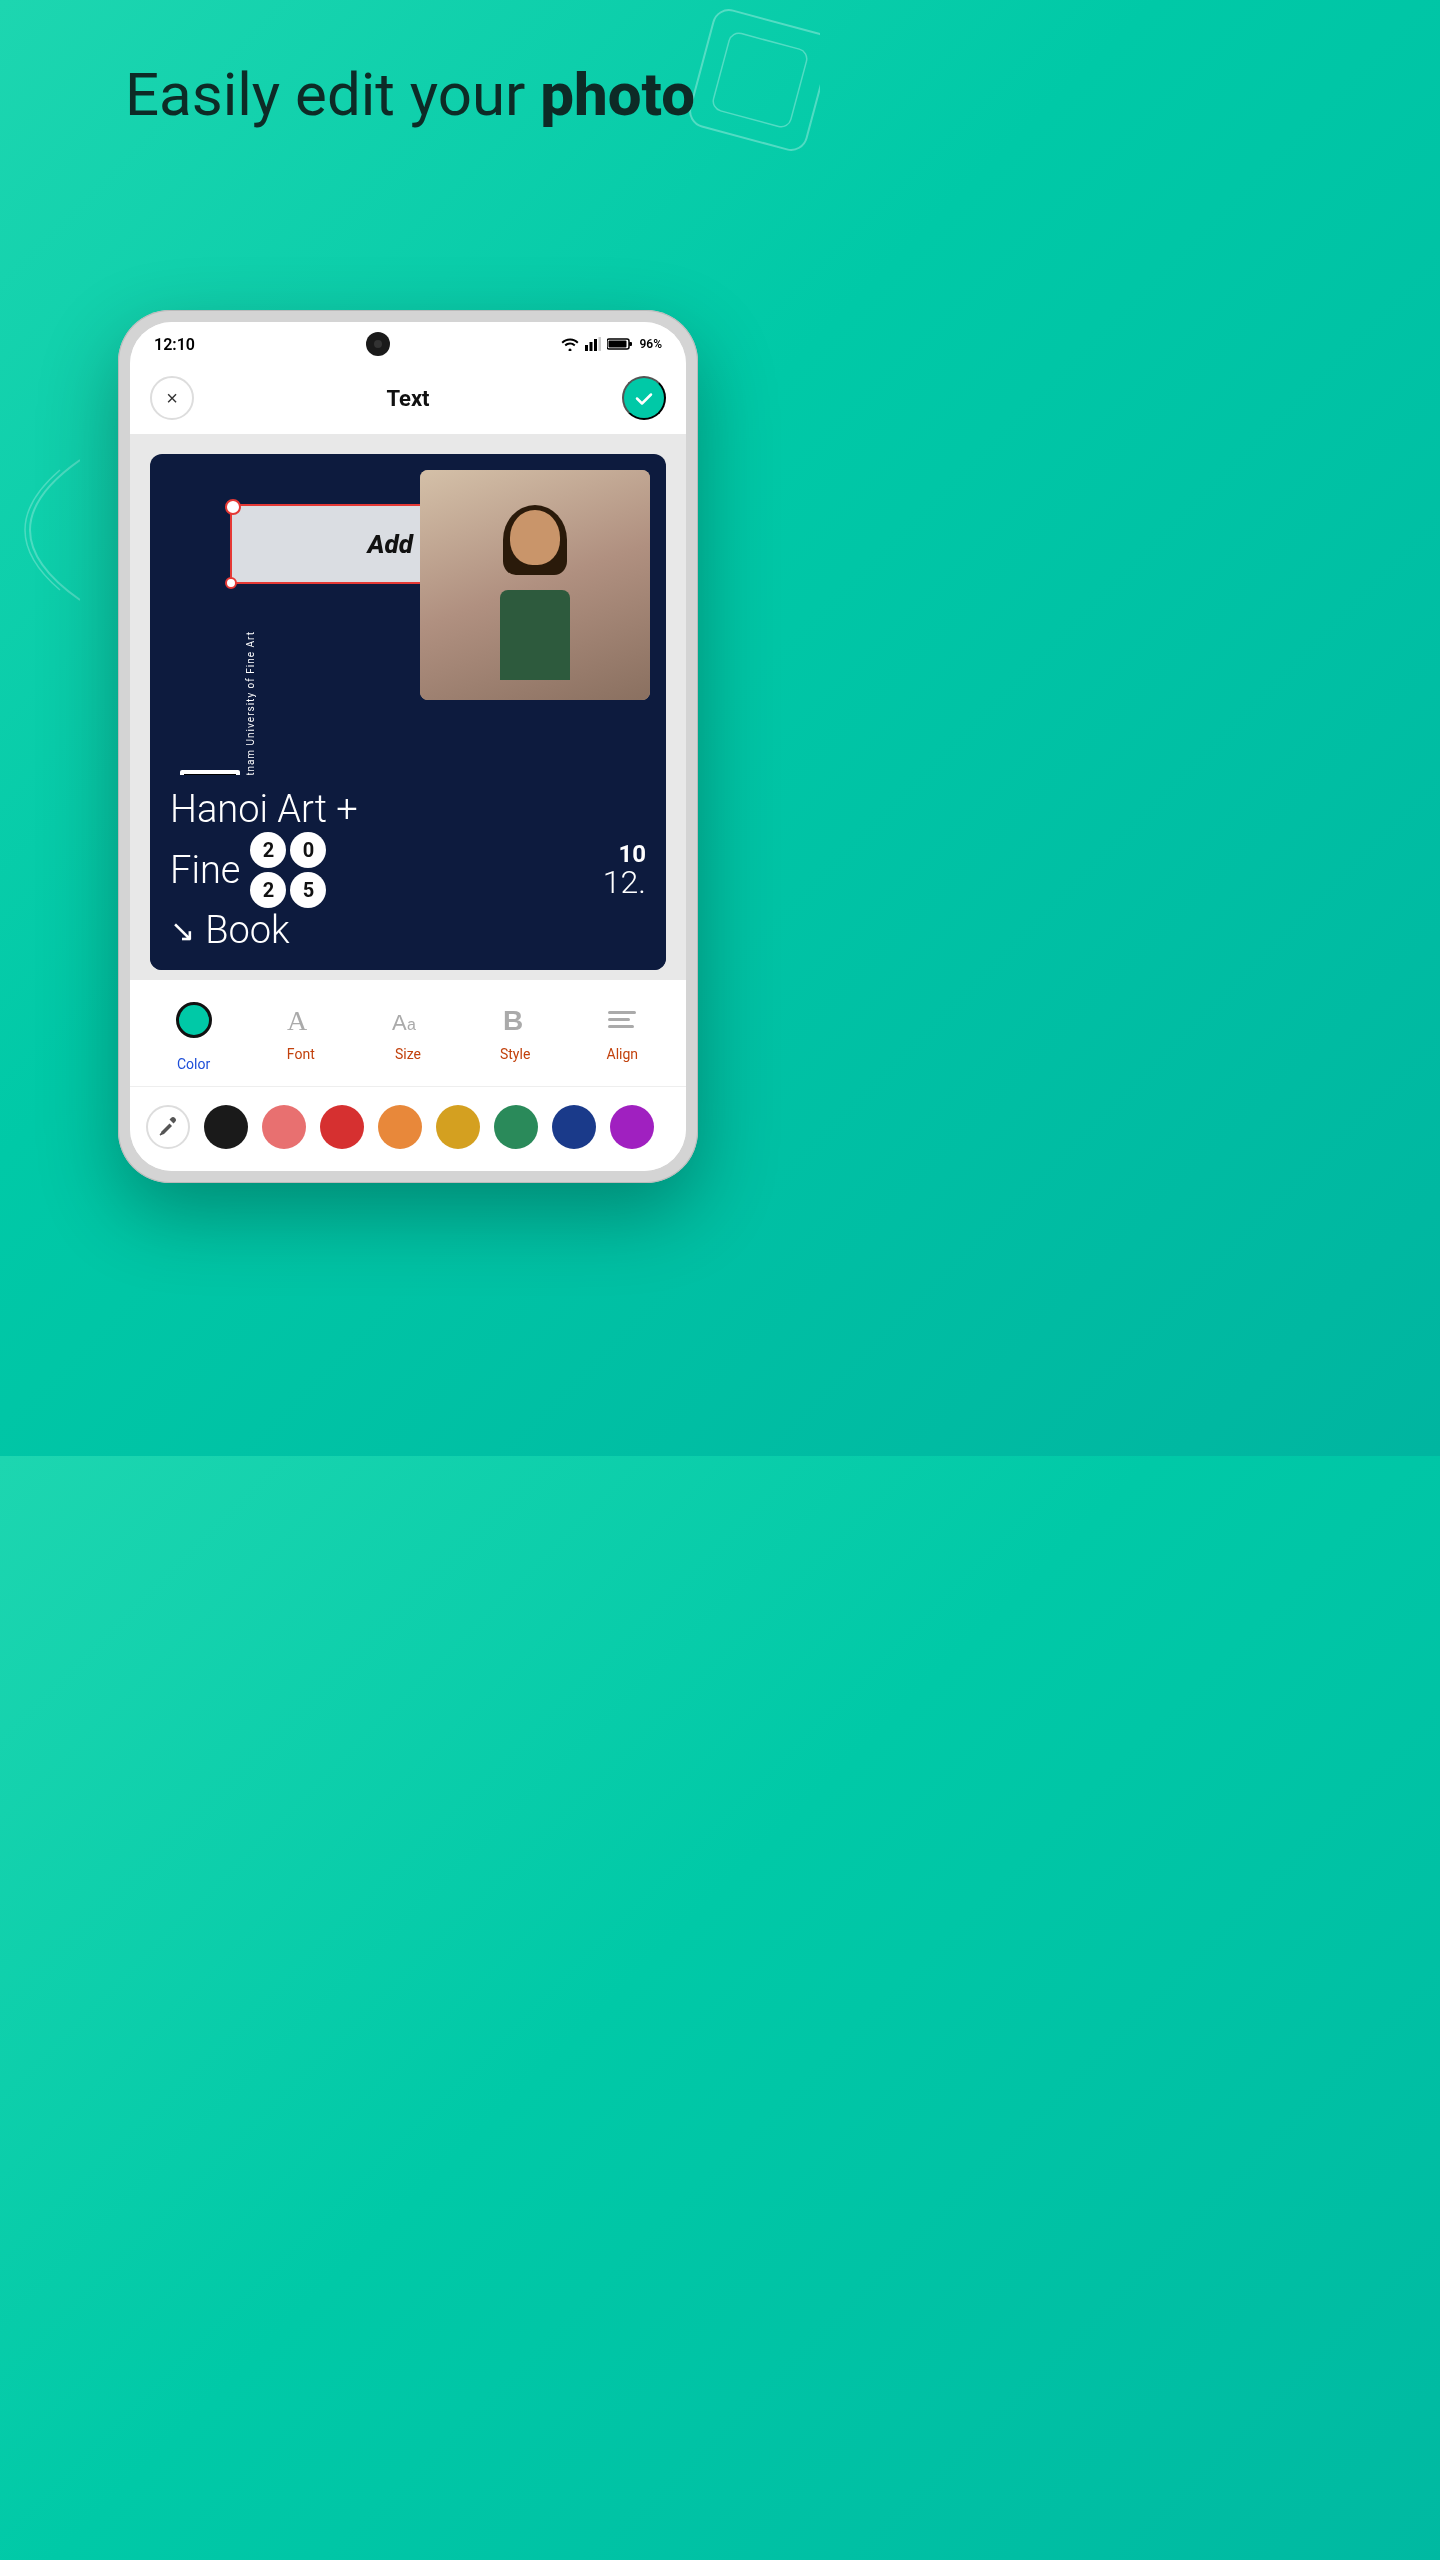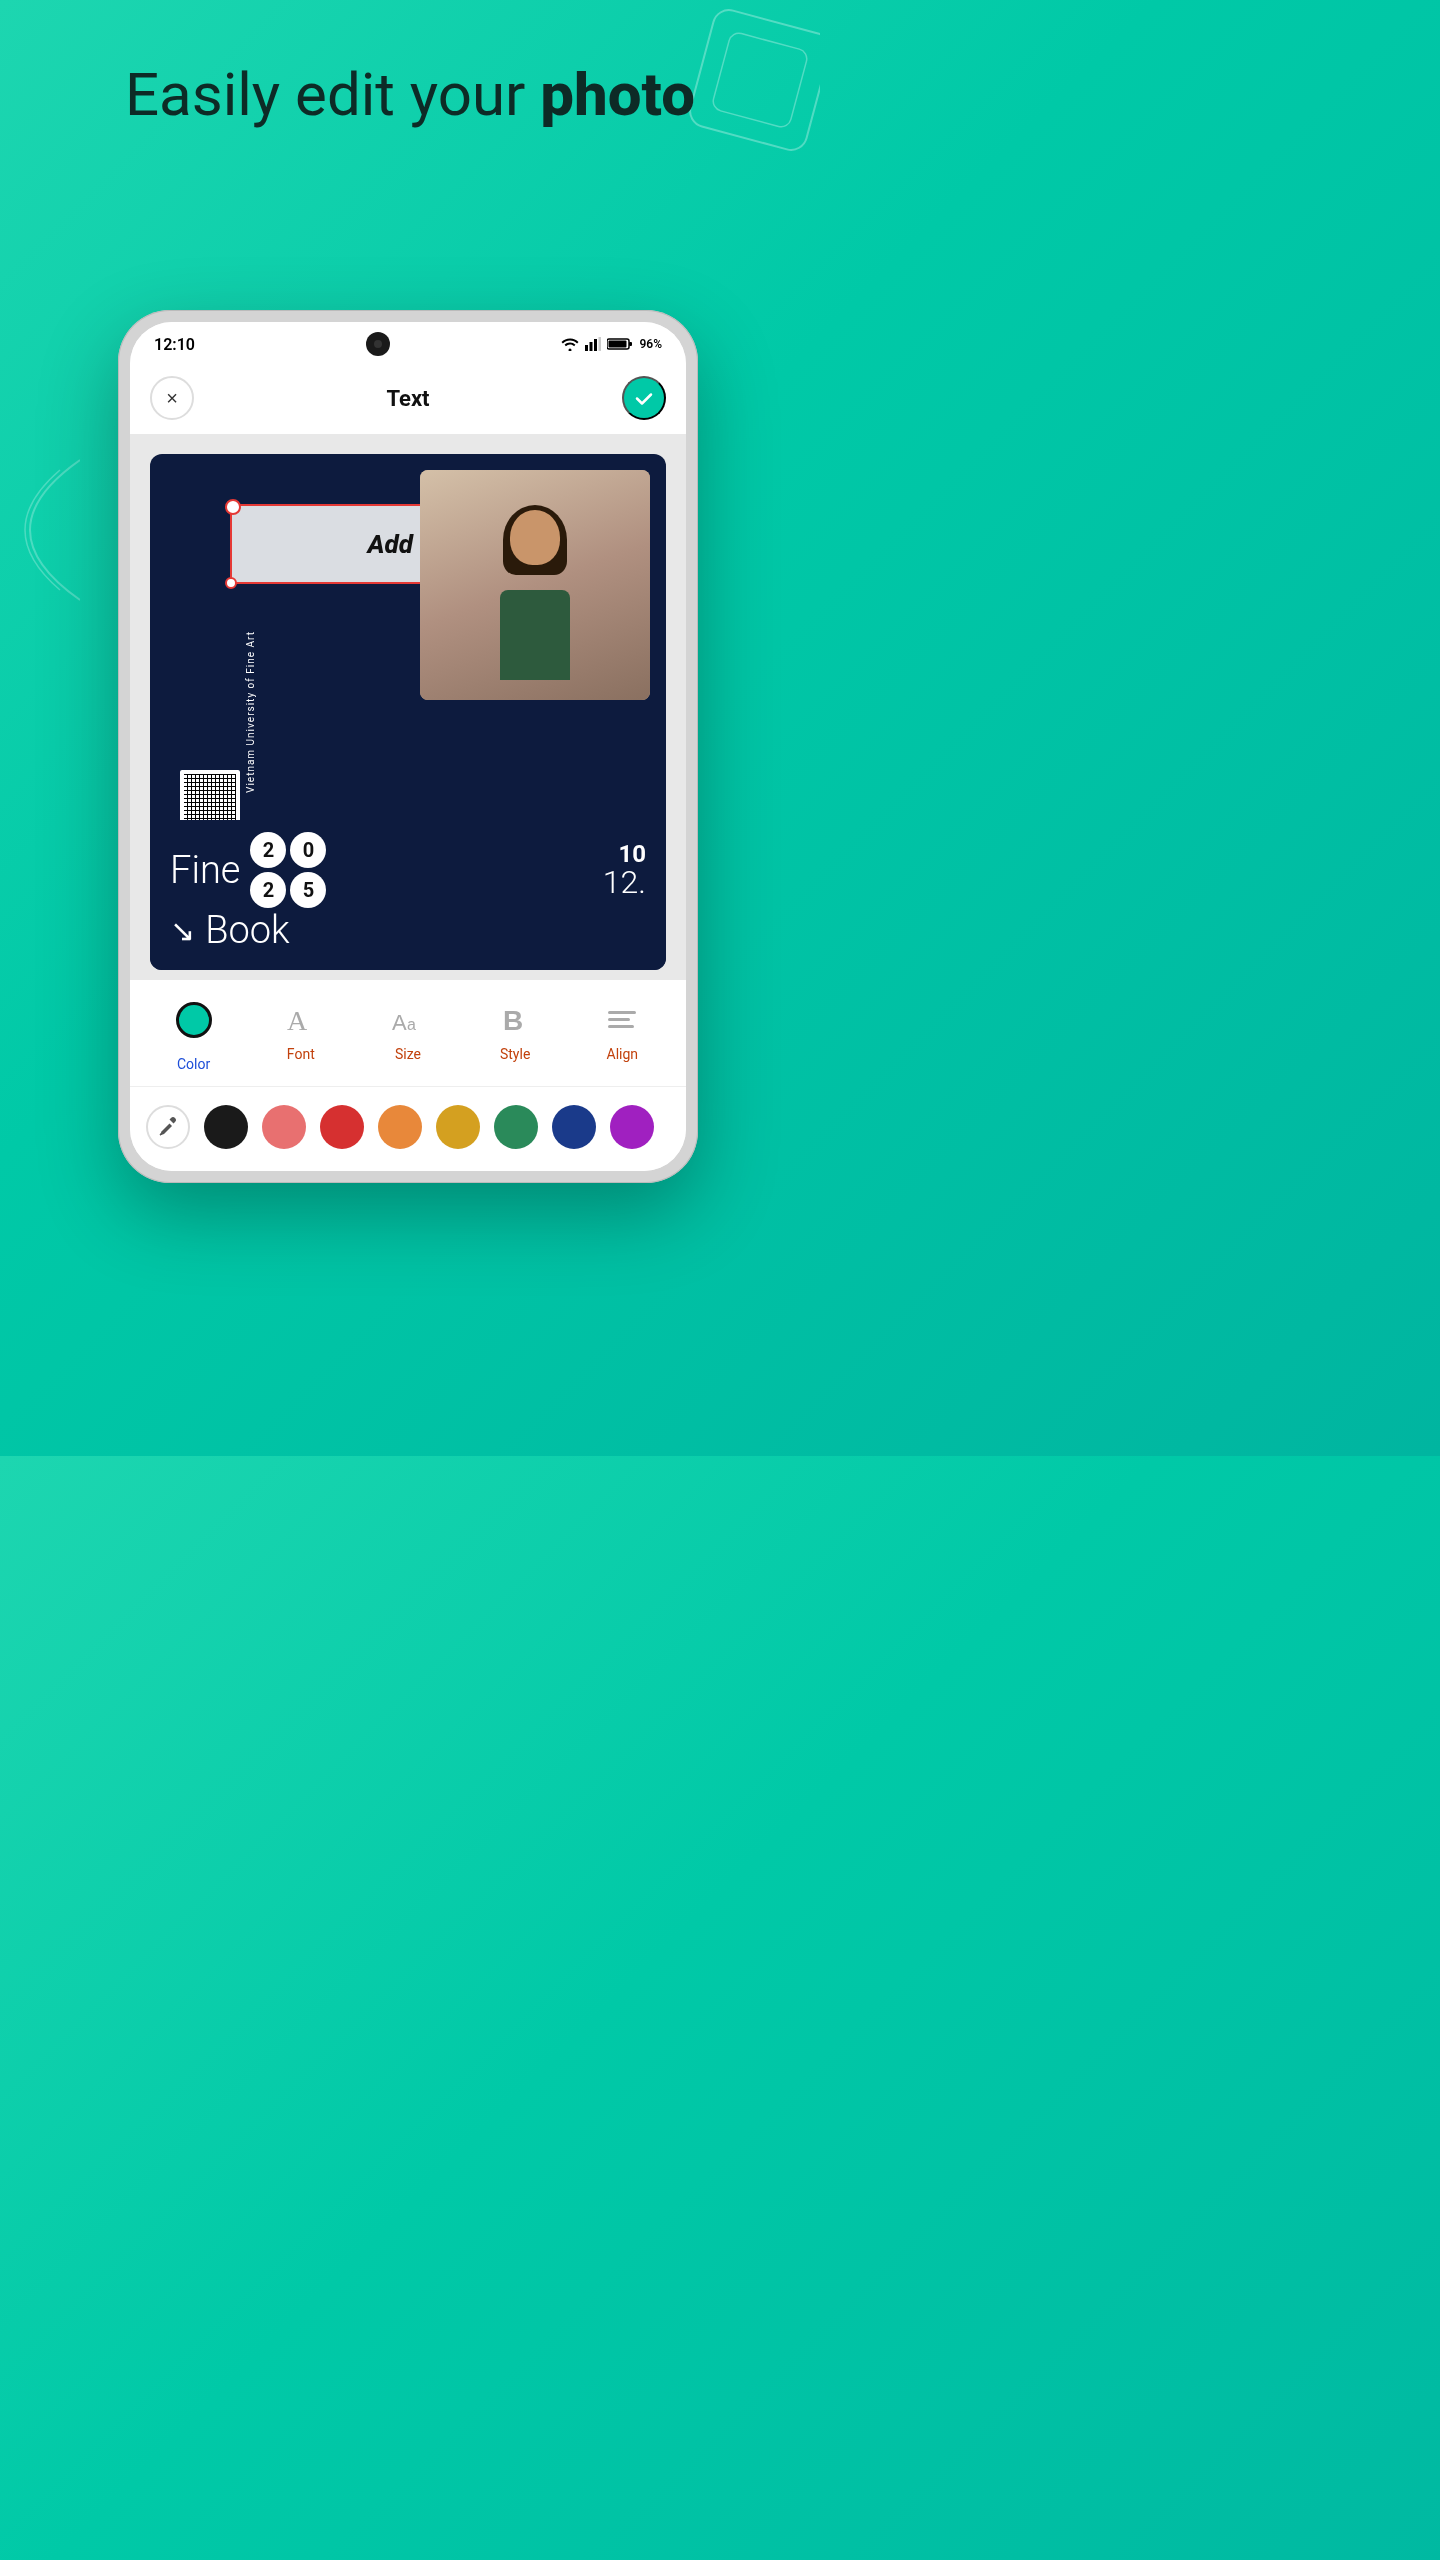--- a/index.html
+++ b/index.html
@@ -504,20 +504,23 @@
               </div>
             </div>
           </div>
 
           <div class="qr-code">
             <div class="qr-inner"></div>
           </div>
 
           <div class="design-bottom">
             <div class="design-main-text">
+              <div class="design-row">
+                <span>Hanoi Art +</span>
+              </div>
               <div class="design-row" style="gap:10px; align-items:center;">
                 <span>Fine</span>
                 <div style="display:flex; flex-direction:column; gap:4px;">
                   <div style="display:flex; gap:4px;">
                     <div class="circle-num">2</div>
                     <div class="circle-num">0</div>
                   </div>
                   <div style="display:flex; gap:4px;">
                     <div class="circle-num">2</div>
                     <div class="circle-num">5</div>

